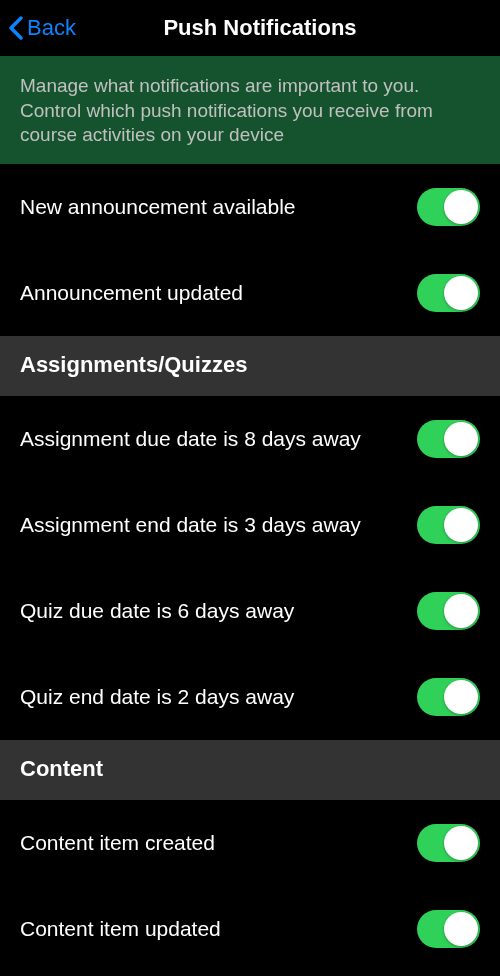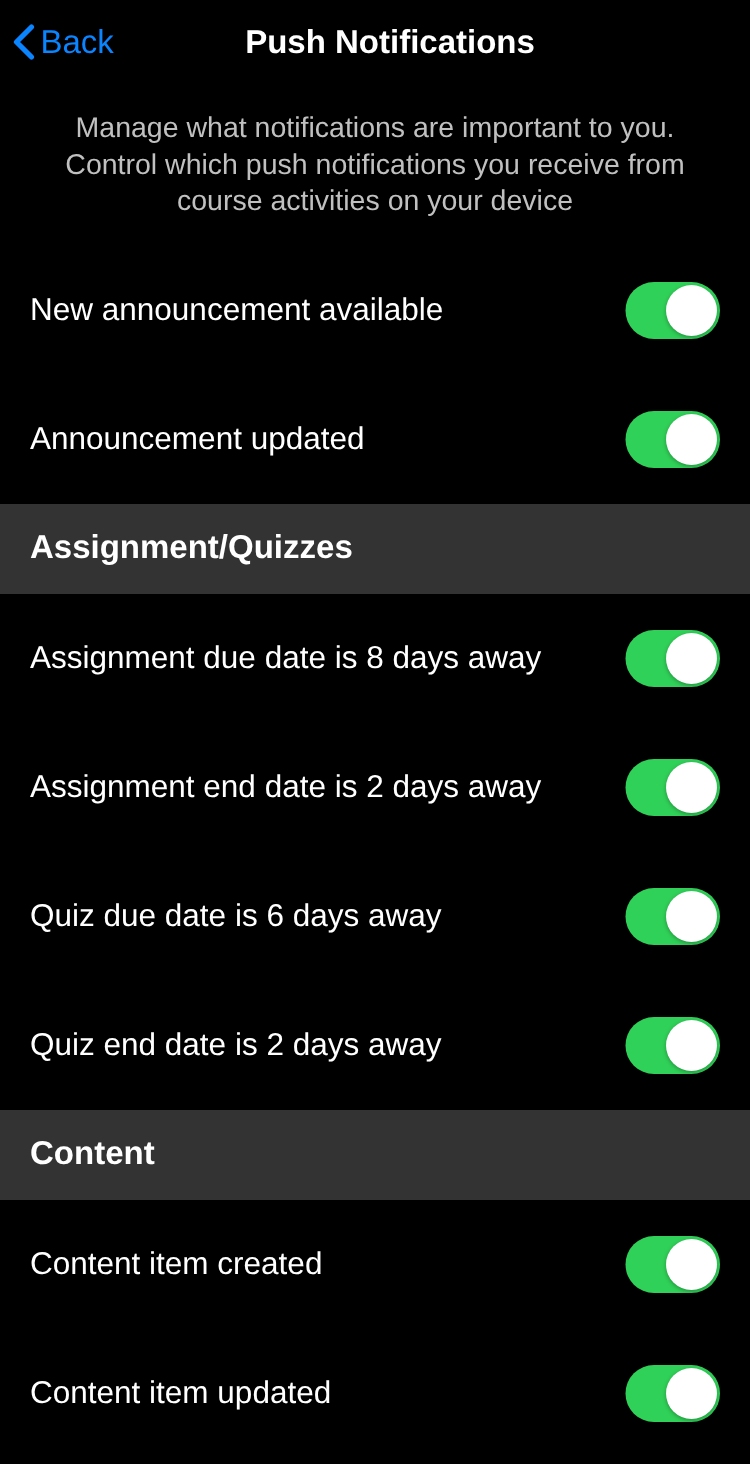--- a/index.html
+++ b/index.html
@@ -38,23 +38,22 @@
       display: flex;
       align-items: center;
     }
     .nav-title {
       font-size: 22px;
       font-weight: 600;
       color: #fff;
       margin-left: 20px;
     }
     .description-block {
-      background: #000000;
+      background: #14532d;
       padding: 18px 20px 16px 20px;
-      text-align: center;
     }
     .description-text {
       font-size: 19px;
       color: #c0c0c0;
       line-height: 1.3;
     }
     .section-header {
       background: #333333;
       padding: 16px 20px 18px 20px;
     }
@@ -132,31 +131,31 @@
     </div>
 </div>
 <div class="row">
   <div class="row-label">Announcement updated</div>
   <div class="toggle on">
       <div class="toggle-knob"></div>
     </div>
 </div>
 
 <div class="section-header">
-  <div class="section-header-text">Assignment/Quizzes</div>
+  <div class="section-header-text">Assignments/Quizzes</div>
 </div>
 
 <div class="row">
   <div class="row-label">Assignment due date is 8 days away</div>
   <div class="toggle on">
       <div class="toggle-knob"></div>
     </div>
 </div>
 <div class="row">
-  <div class="row-label">Assignment end date is 2 days away</div>
+  <div class="row-label">Assignment end date is 3 days away</div>
   <div class="toggle on">
       <div class="toggle-knob"></div>
     </div>
 </div>
 <div class="row">
   <div class="row-label">Quiz due date is 6 days away</div>
   <div class="toggle on">
       <div class="toggle-knob"></div>
     </div>
 </div>

